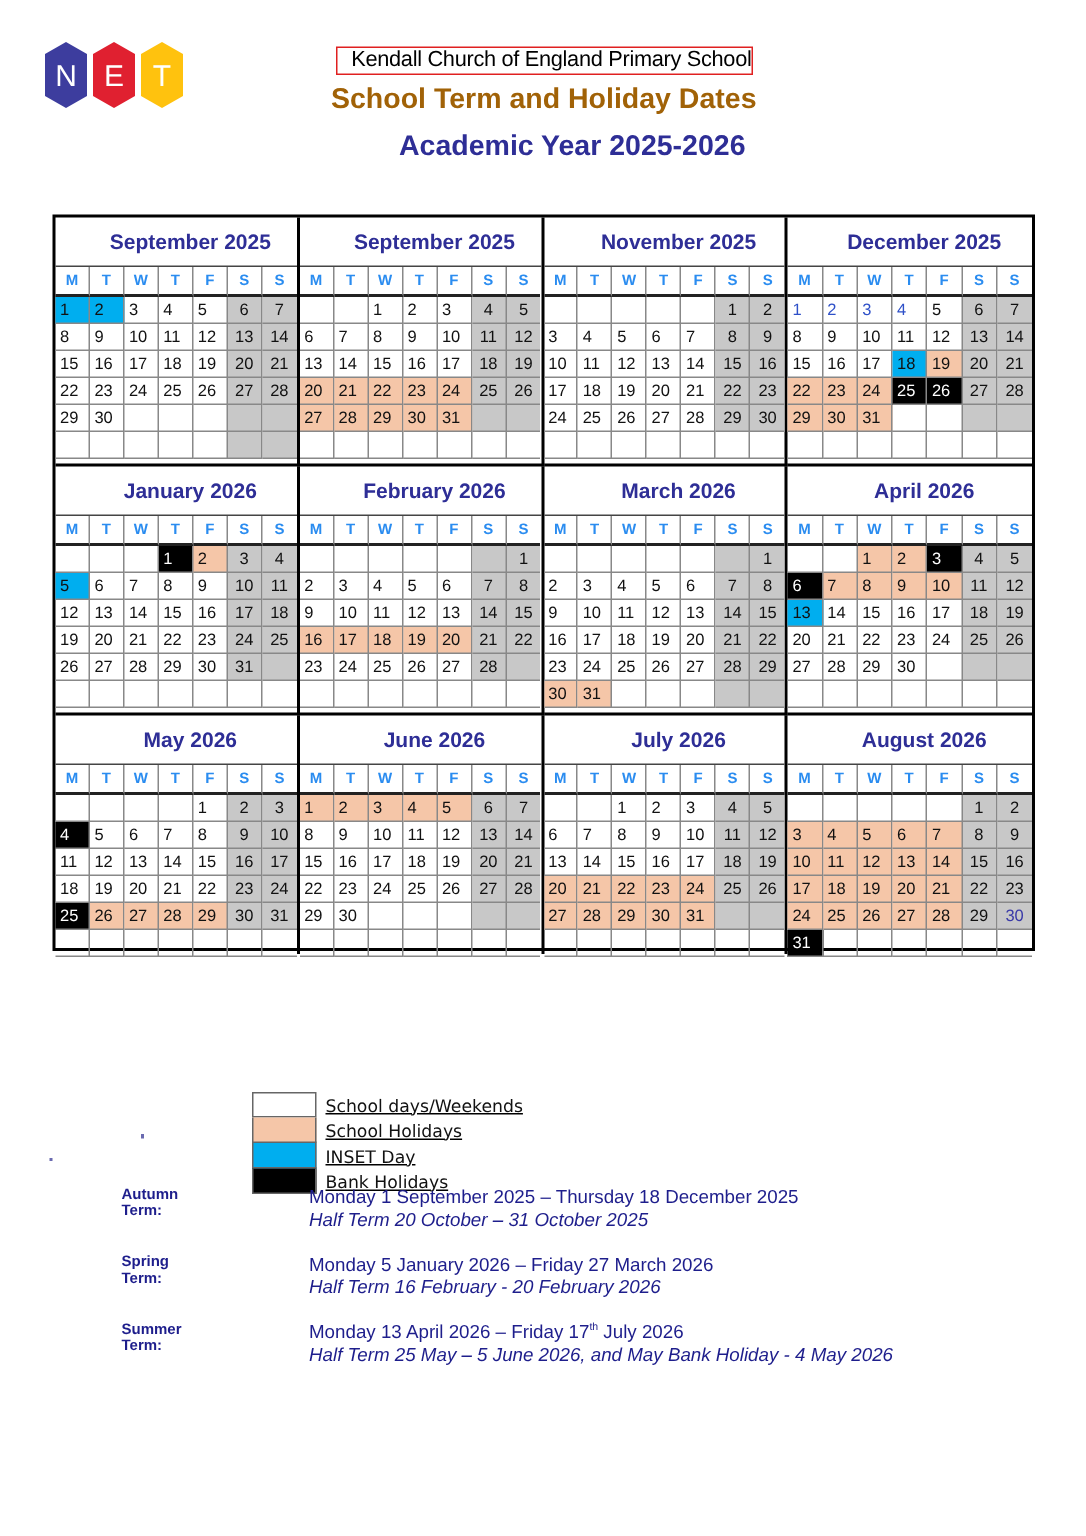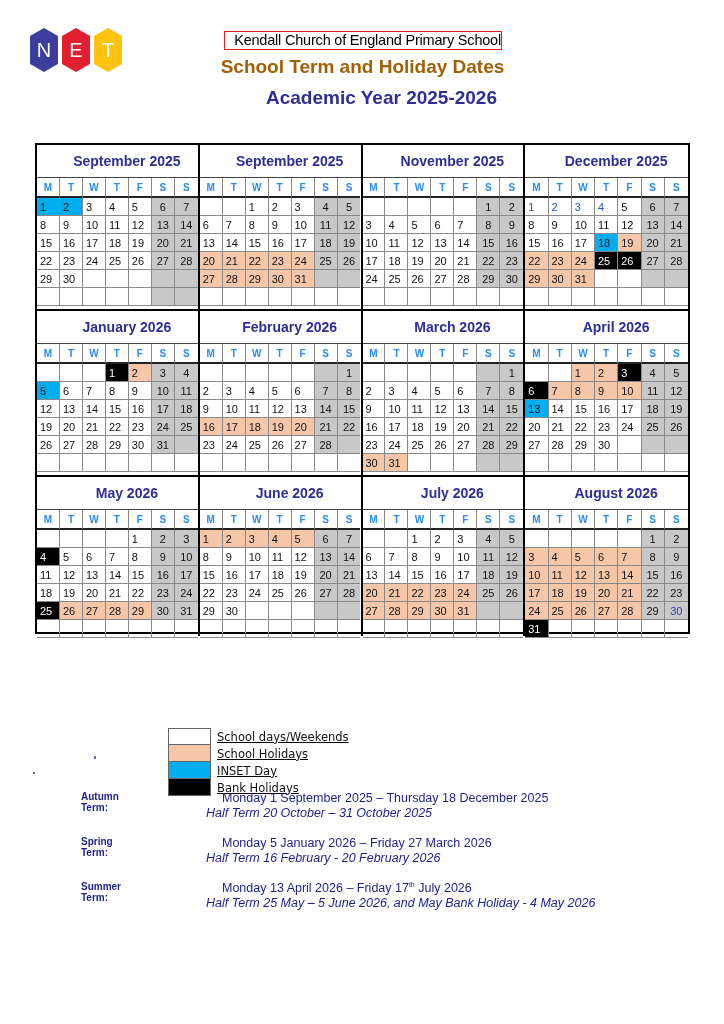--- a/index.html
+++ b/index.html
@@ -29,21 +29,21 @@
   .legend{position:absolute;left:168px;top:728px;text-decoration:underline;}
   .lg-row{display:flex;align-items:center;height:17px;}
   .lg-sw{width:43px;height:17px;border:1px solid #666;box-sizing:border-box;border-top:none;}
   .lg-row:first-child .lg-sw{border-top:1px solid #666;}
   .lg-label{font-size:12.5px;color:#111;margin-left:6px;font-family:"DejaVu Sans",sans-serif;font-size:11.5px;}
   .dot1{position:absolute;left:94px;top:756px;width:2px;height:3px;background:#6a6ab0;}
   .dot2{position:absolute;left:33px;top:772px;width:2px;height:2px;background:#6a6ab0;}
   .terms{position:absolute;left:81px;top:791px;color:#1e1e8c;}
   .term{position:relative;height:45px;}
   .term-label{position:absolute;left:0;top:0;font-weight:bold;font-size:10px;}
-  .term-dates{position:absolute;left:125px;top:0;font-size:12.5px;white-space:nowrap;margin-left:16px;}
+  .term-dates{position:absolute;left:125px;top:0;font-size:12.5px;white-space:nowrap;}
   .term-half{position:absolute;left:125px;top:15px;font-size:12.5px;font-style:italic;white-space:nowrap;}
   sup{font-size:7px;}
 </style>
 </head>
 <body>
 
 <svg class="logo" viewBox="0 0 100 44">
   <polygon points="16,0 30,8 30,36 16,44 2,36 2,8" fill="#3d3d9e"></polygon>
   <polygon points="48,0 62,8 62,36 48,44 34,36 34,8" fill="#e02030"></polygon>
   <polygon points="80,0 94,8 94,36 80,44 66,36 66,8" fill="#ffc20e"></polygon>

